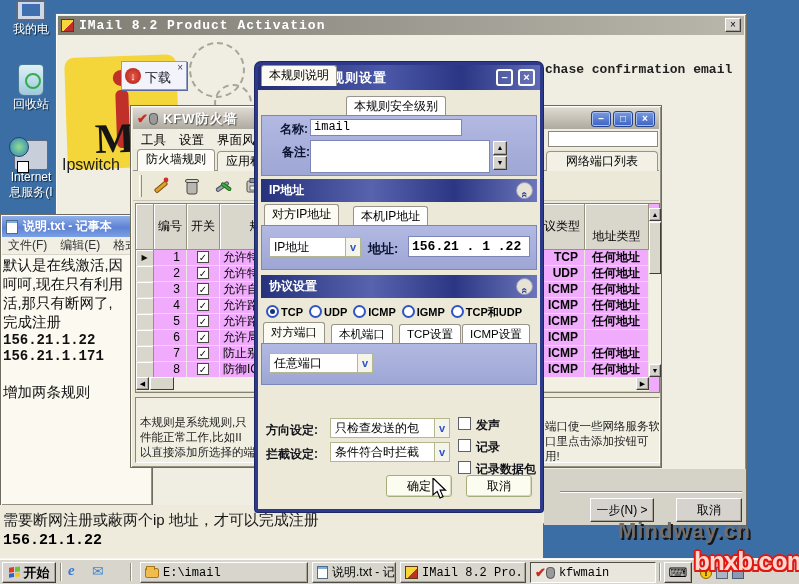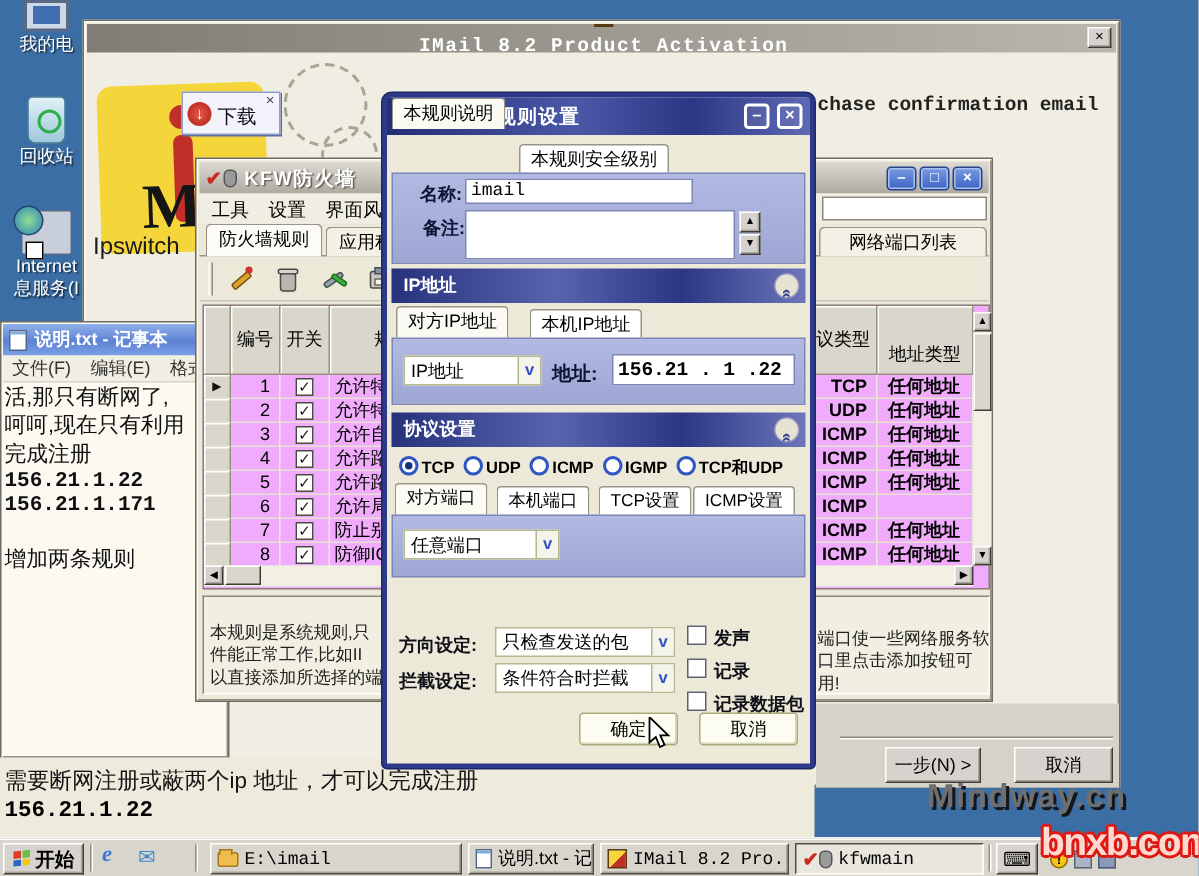--- a/index.html
+++ b/index.html
@@ -16,21 +16,21 @@
   .ic-iis{width:34px;height:30px;margin:0 auto;background:#c9cfda;border:1px solid #5a6a84;position:relative;border-radius:2px;}
   .ic-iis:before{content:"";position:absolute;left:-6px;top:-4px;width:18px;height:18px;border-radius:50%;background:radial-gradient(#8fe08f,#2f7fbf);border:1px solid #246;}
   .ic-iis:after{content:"";position:absolute;left:2px;bottom:-4px;width:10px;height:10px;background:#fff;border:1px solid #000;}
 
   
   .cwin{position:absolute;border:1px solid #6e6b60;box-shadow:inset 1px 1px 0 #fcfbf5,inset -1px -1px 0 #928f84;}
   .cbtn{background:#d6d3ce;border:1px solid;border-color:#fff #403d38 #403d38 #fff;box-shadow:inset -1px -1px 0 #a8a49a;font-size:10px;line-height:12px;text-align:center;color:#000;}
 
   
   #imail{left:55px;top:13px;width:692px;height:512px;background:#f0eee2;z-index:10;}
-  #imail-title{position:absolute;left:2px;top:2px;right:2px;height:19px;background:linear-gradient(90deg,#7f7d74,#b9b6ac);display:flex;align-items:center;gap:5px;padding-left:3px;flex-direction:column;}
+  #imail-title{position:absolute;left:2px;top:2px;right:2px;height:19px;background:linear-gradient(90deg,#7f7d74,#b9b6ac);display:flex;align-items:center;gap:5px;padding-left:3px;}
   #imail-title .ttl{color:#fff;font:bold 13px "Liberation Mono",monospace;letter-spacing:1px;white-space:nowrap;}
   .imail-ico{width:13px;height:13px;background:linear-gradient(135deg,#f6d63a 55%,#c03028 55%);border:1px solid #5a3a10;}
   #imail-close{position:absolute;right:5px;top:4px;width:16px;height:14px;}
   #stamp{position:absolute;left:10px;top:42px;width:112px;height:112px;background:#f4d53a;border-radius:10px;transform:rotate(-2deg);}
   #stamp .idot{position:absolute;left:48px;top:14px;width:16px;height:16px;border-radius:50%;background:#c03028;}
   #stamp .ibar{position:absolute;left:50px;top:34px;width:13px;height:58px;border-radius:5px;background:#c03028;}
   #stamp .m{position:absolute;left:28px;top:58px;font:bold 42px "Liberation Serif",serif;color:#151515;}
   .postmark{position:absolute;border:2px dashed #a7a695;border-radius:50%;}
   #brand{position:absolute;left:6px;top:142px;font-size:16px;color:#1a1a1a;}
   #chase{position:absolute;left:489px;top:48px;font:bold 13px "Liberation Mono",monospace;color:#222;}
@@ -181,22 +181,23 @@
   <div id="np-title">
     <span class="np-ico"></span>
     <span>说明.txt - 记事本</span>
   </div>
   <div id="np-menu">
     <span>文件(F)</span>
     <span>编辑(E)</span>
     <span>格式</span>
   </div>
   <div id="np-body">
+    <div>默认是在线激活,因</div>
+    <div>呵呵,现在只有利用</div>
     <div>活,那只有断网了,</div>
-    <div>呵呵,现在只有利用</div>
     <div>完成注册</div>
     <div class="num">156.21.1.22</div>
     <div class="num">156.21.1.171</div>
     <div class="gap-top">增加两条规则</div>
   </div>
 </div>
 
 <div id="strip">
   <div class="l1">需要断网注册或蔽两个ip 地址，才可以完成注册</div>
   <div class="l2">156.21.1.22</div>

